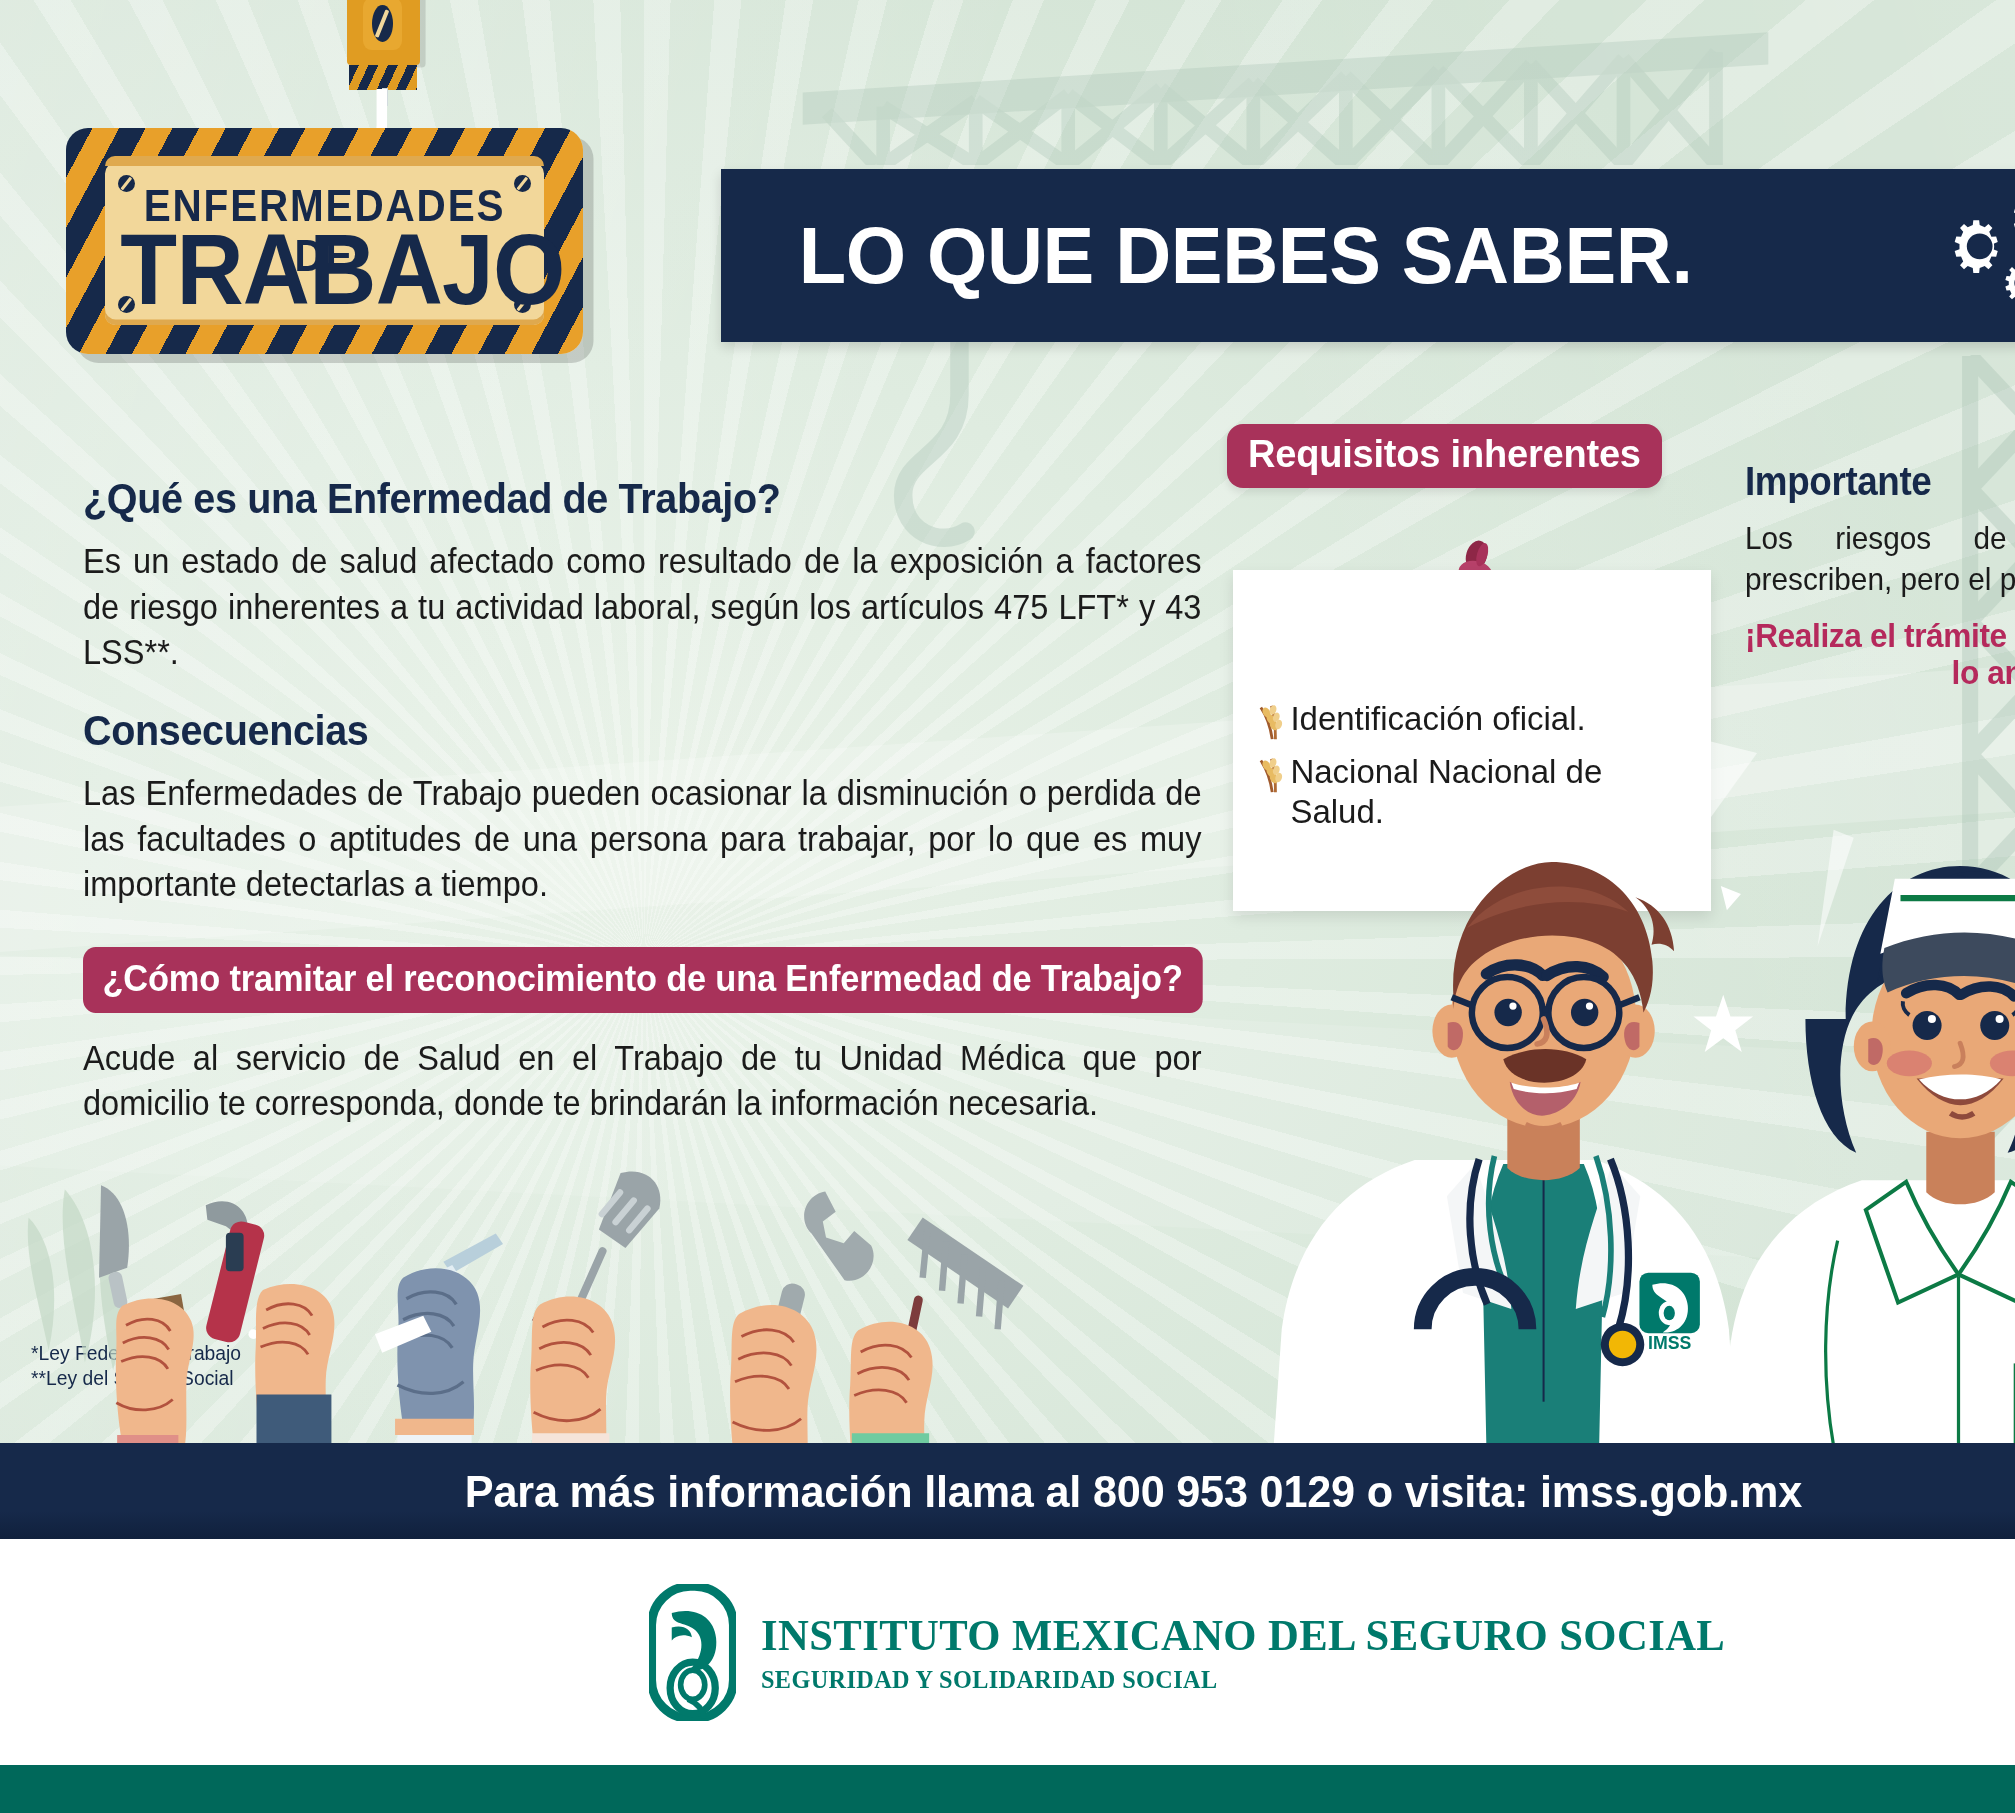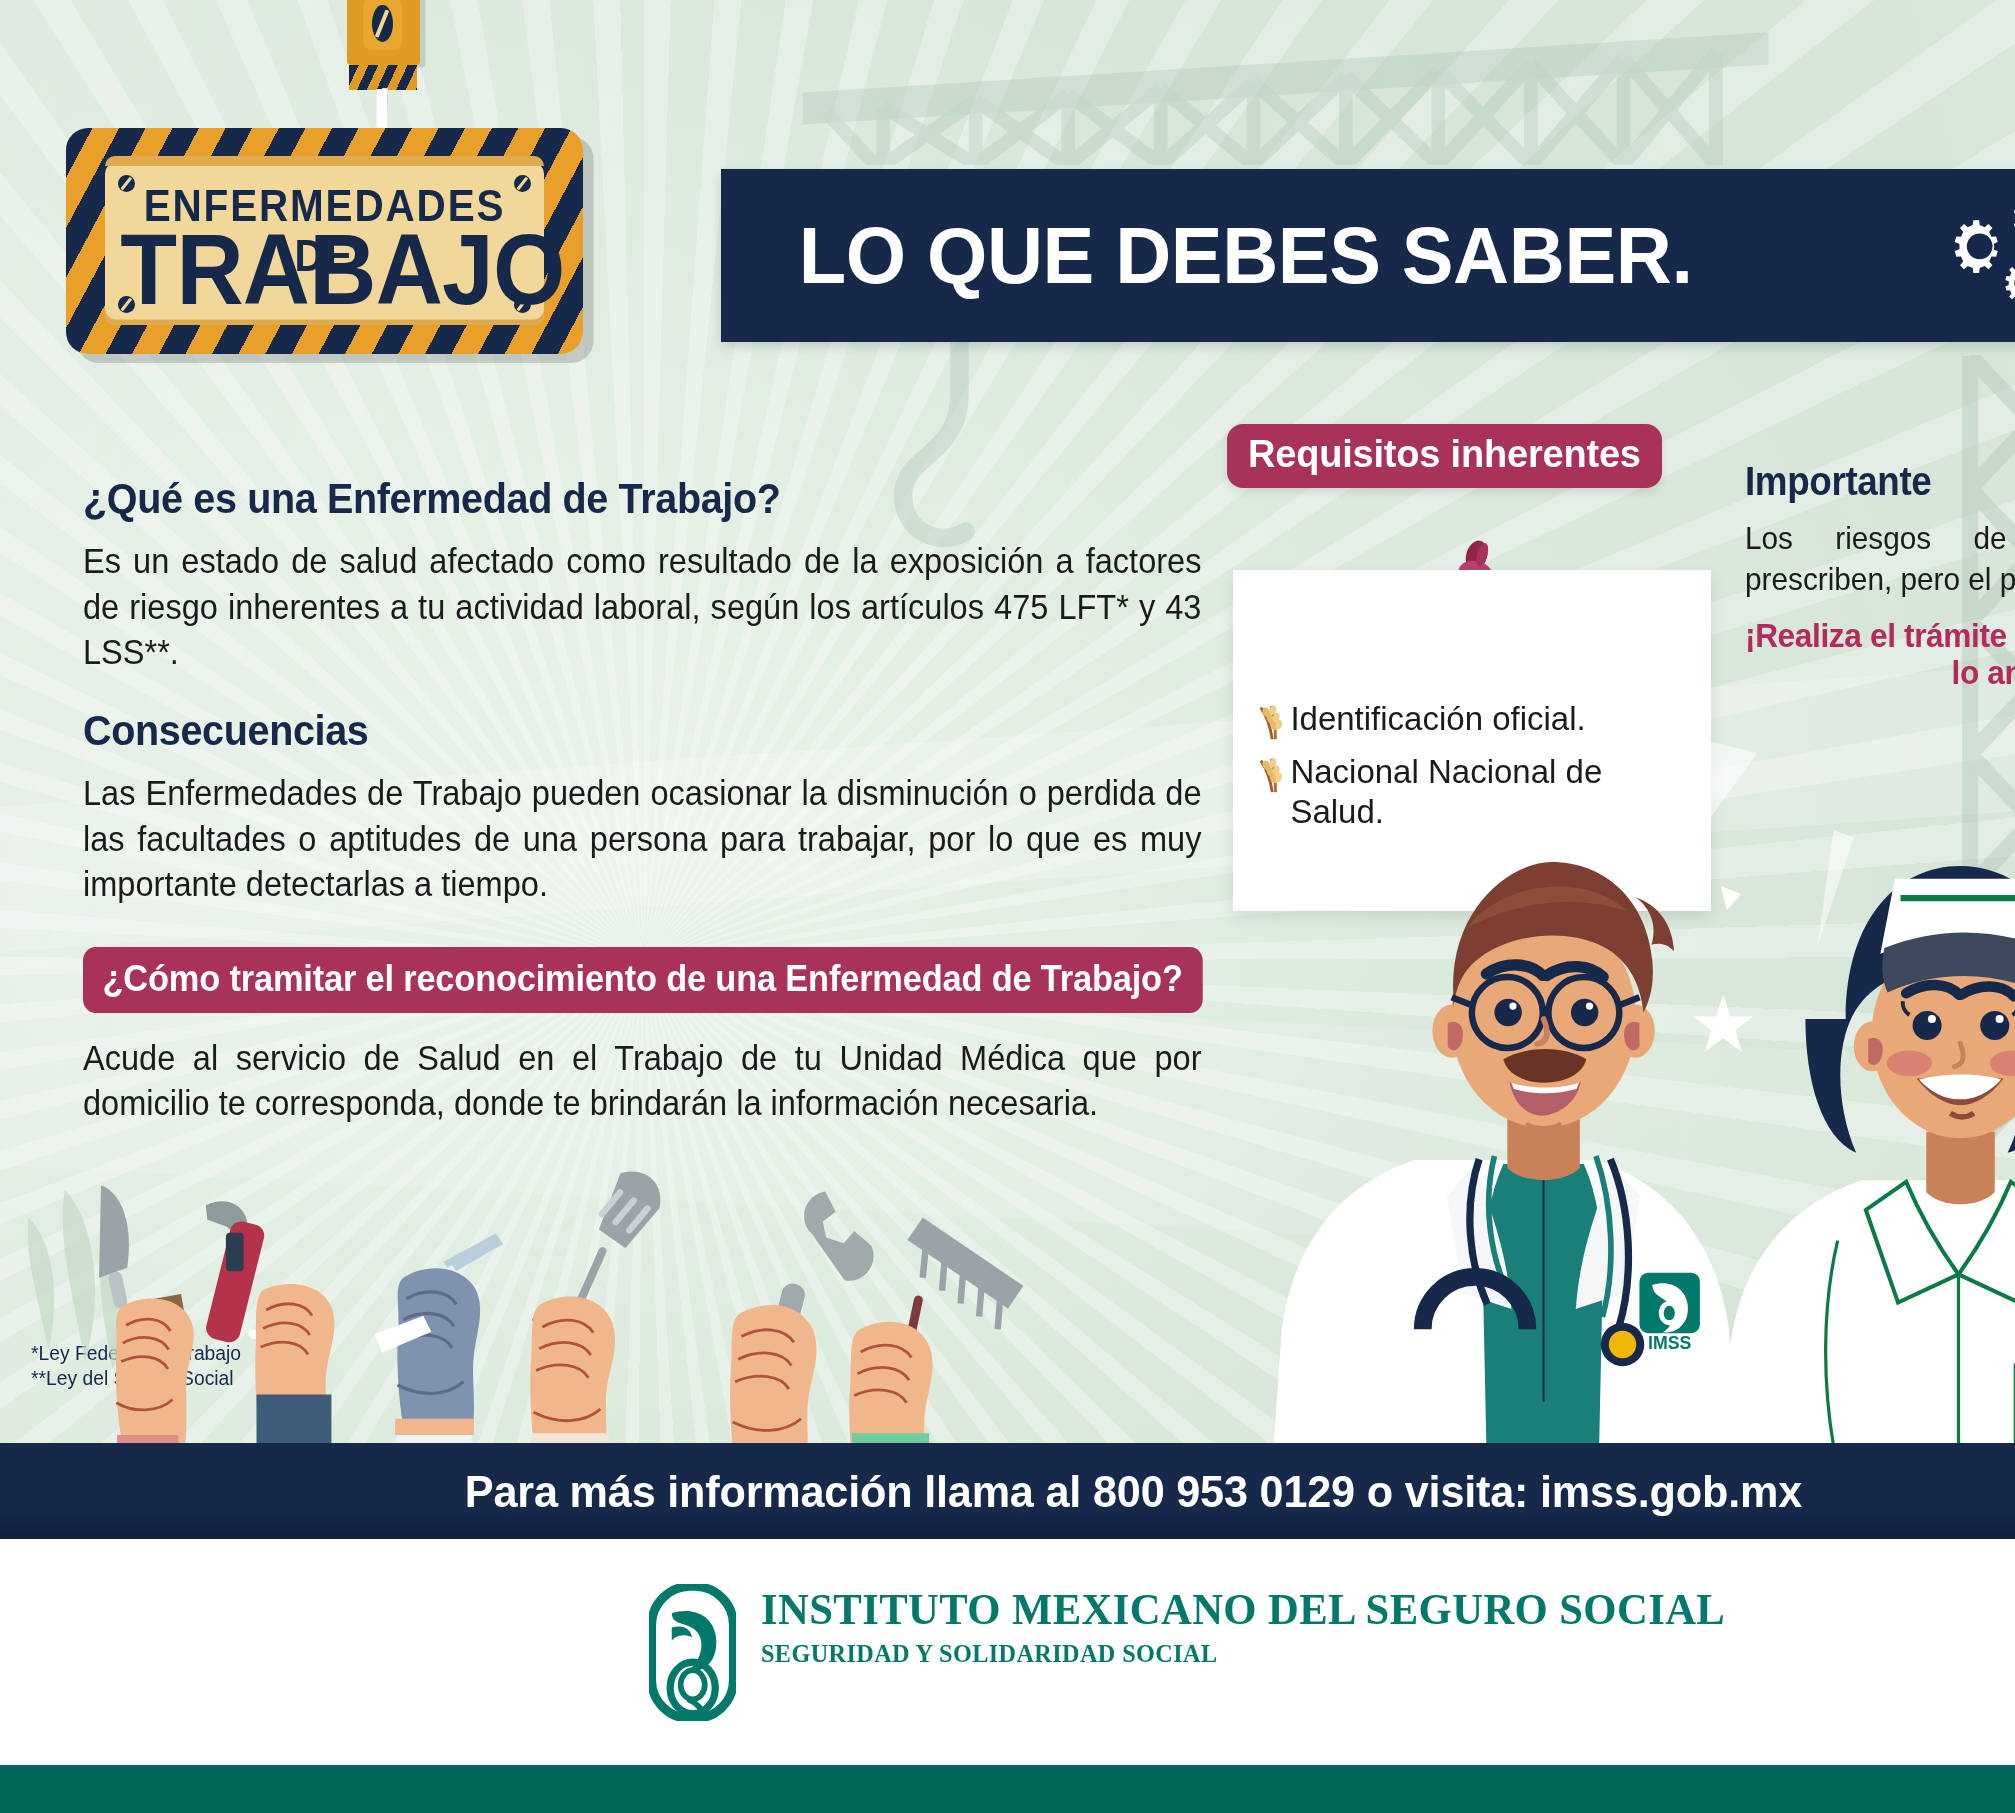--- a/index.html
+++ b/index.html
@@ -230,21 +230,21 @@
     color:#fff;font-weight:bold;font-size:45px;
     font-family:"Liberation Sans", sans-serif;
     transform:scaleX(.96);letter-spacing:-0.2px;
   }
 
   
   .logoband{
     position:absolute;left:0;top:1539px;width:2267px;height:226px;background:#fff;
     display:flex;align-items:center;
   }
-  .logo-wrap{display:flex;align-items:flex-start;margin-left:649px;}
+  .logo-wrap{display:flex;align-items:center;margin-left:649px;}
   .logo-mark{width:87px;height:137px;flex:0 0 87px;margin-right:25px;}
   .logo-text-1{
     color:#00796b;font-weight:bold;font-size:44px;letter-spacing:0.4px;
     font-family:"Liberation Serif", serif;transform:scaleX(.97);
     transform-origin:left center;white-space:nowrap;
   }
   .logo-text-2{
     color:#00796b;font-weight:bold;font-size:25px;letter-spacing:0.4px;margin-top:5.6px;
     font-family:"Liberation Serif", serif;transform:scaleX(.97);
     transform-origin:left center;white-space:nowrap;

